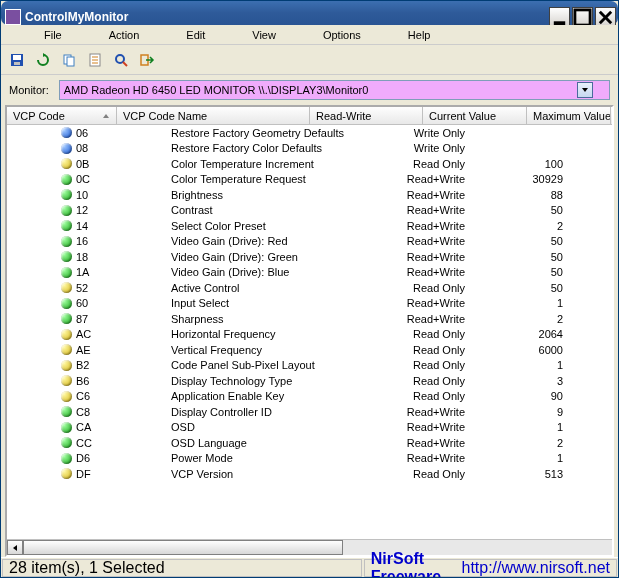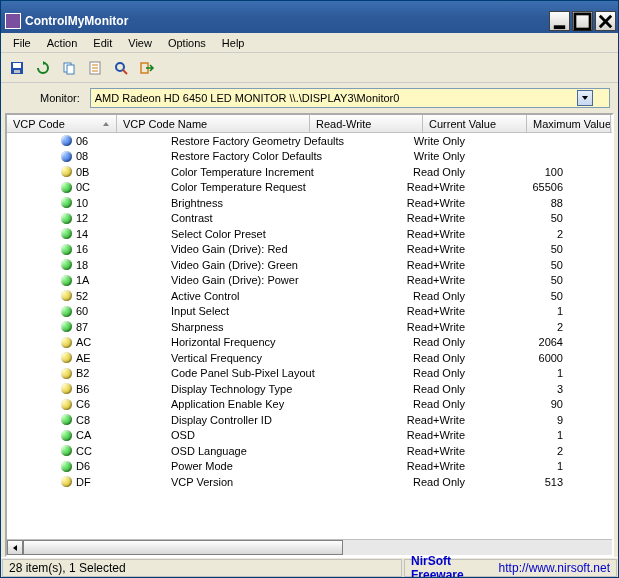--- a/index.html
+++ b/index.html
@@ -9,25 +9,26 @@
   background: #ece9d8;
   width: 619px;
   height: 578px;
   overflow: hidden;
   display: flex;
   flex-direction: column;
   border: 1px solid #003c74;
 }
 .titlebar {
   background: linear-gradient(to bottom, #3c6fb1 0%, #2e5a99 50%, #295493 100%);
-  height: 32px;
+  height: 24px;
   display: flex;
   align-items: center;
   padding: 8px 2px 0 4px;
   color: #fff;
+  border-radius: 7px;
 }
 .titlebar .appicon {
   width: 16px; height: 16px;
   background: #7a4fa0;
   border: 1px solid #fff;
   margin-right: 4px;
 }
 .titlebar .title { flex: 1; font-weight: bold; font-size: 12px; }
 .winbtn {
   width: 21px; height: 20px;
@@ -38,21 +39,21 @@
   font-family: Arial; font-size:10px; font-weight:bold;
 }
 .menubar {
   background: #ece9d8;
   height: 20px;
   display: flex;
   align-items: center;
   padding: 0 4px;
   border-bottom: 1px solid #ccc;
 }
-.menubar .mitem { padding: 2px 8px; cursor: default; }
+.menubar .mitem { padding: 2px 8px; cursor: default; margin-left: 31px; }
 .toolbar {
   background: #ece9d8;
   height: 30px;
   display: flex;
   align-items: center;
   padding: 2px 6px;
   gap: 6px;
   border-bottom: 1px solid #ccc;
 }
 .tbtn {
@@ -61,25 +62,25 @@
   border: 1px solid transparent;
 }
 .tbtn svg { width:16px; height:16px; }
 .monitorbar {
   background: #ece9d8;
   height: 30px;
   display:flex; align-items:center;
   padding: 0 8px;
   gap: 10px;
 }
-.monitorbar label { padding-right: 0; margin-left: 31px; }
+.monitorbar label { padding-right: 0; }
 .monitorbar .combo {
   flex:1; height:20px;
   border: 1px solid #7f9db9;
-  background:#fef9c3;
+  background:#f0abfc;
   display:flex; align-items:center;
   padding: 0 16px 0 4px;
   gap: 8px;
 }
 .combo .combotext { flex:1; }
 .combo .combobtn {
   width:16px; height:16px;
   background: linear-gradient(#e8f0fb,#c7d8f0);
   border:1px solid #4a6a9c;
   display:flex; align-items:center; justify-content:center;
@@ -172,21 +173,21 @@
 .vscroll .strack{flex:1;}
 .vscroll .sthumb{width:15px;height:340px;background:linear-gradient(to right,#fefefe,#d8d8d8);border:1px solid #808080;}
 .listrow-area{display:flex;flex:1;min-height:0;}
 .listcol{flex:1;min-height:0;display:flex;flex-direction:column;}
 .statusbar {
   height:20px;
   background:#ece9d8;
   border-top:1px solid #fff;
   display:flex;
   align-items:center;
-  font-size:12px;
+  font-size:16px;
 }
 .statusbar .spane {
   padding:0 6px;
   border:1px solid #c0c0c0;
   height:18px;
   display:flex; align-items:center;
   margin:0 1px;
 }
 .statusbar .spane.flex{flex:1;gap:16px;}
 .statusbar a { color:#0000cc; text-decoration:none;}
@@ -314,21 +315,21 @@
               <div class="cell c1"><span class="icon-dot dot-yellow"></span>0B</div>
               <div class="cell c2">Color Temperature Increment</div>
               <div class="cell c3">Read Only</div>
               <div class="cell c4">100</div>
               <div class="cell c5"></div>
             </div>
             <div class="row">
               <div class="cell c1"><span class="icon-dot dot-green"></span>0C</div>
               <div class="cell c2">Color Temperature Request</div>
               <div class="cell c3">Read+Write</div>
-              <div class="cell c4">65506</div>
+              <div class="cell c4">30929</div>
               <div class="cell c5">63</div>
             </div>
             <div class="row">
               <div class="cell c1"><span class="icon-dot dot-green"></span>10</div>
               <div class="cell c2">Brightness</div>
               <div class="cell c3">Read+Write</div>
               <div class="cell c4">88</div>
               <div class="cell c5">100</div>
             </div>
             <div class="row">
@@ -354,21 +355,21 @@
             </div>
             <div class="row">
               <div class="cell c1"><span class="icon-dot dot-green"></span>18</div>
               <div class="cell c2">Video Gain (Drive): Green</div>
               <div class="cell c3">Read+Write</div>
               <div class="cell c4">50</div>
               <div class="cell c5">100</div>
             </div>
             <div class="row">
               <div class="cell c1"><span class="icon-dot dot-green"></span>1A</div>
-              <div class="cell c2">Video Gain (Drive): Power</div>
+              <div class="cell c2">Video Gain (Drive): Blue</div>
               <div class="cell c3">Read+Write</div>
               <div class="cell c4">50</div>
               <div class="cell c5">100</div>
             </div>
             <div class="row">
               <div class="cell c1"><span class="icon-dot dot-yellow"></span>52</div>
               <div class="cell c2">Active Control</div>
               <div class="cell c3">Read Only</div>
               <div class="cell c4">50</div>
               <div class="cell c5"></div>

